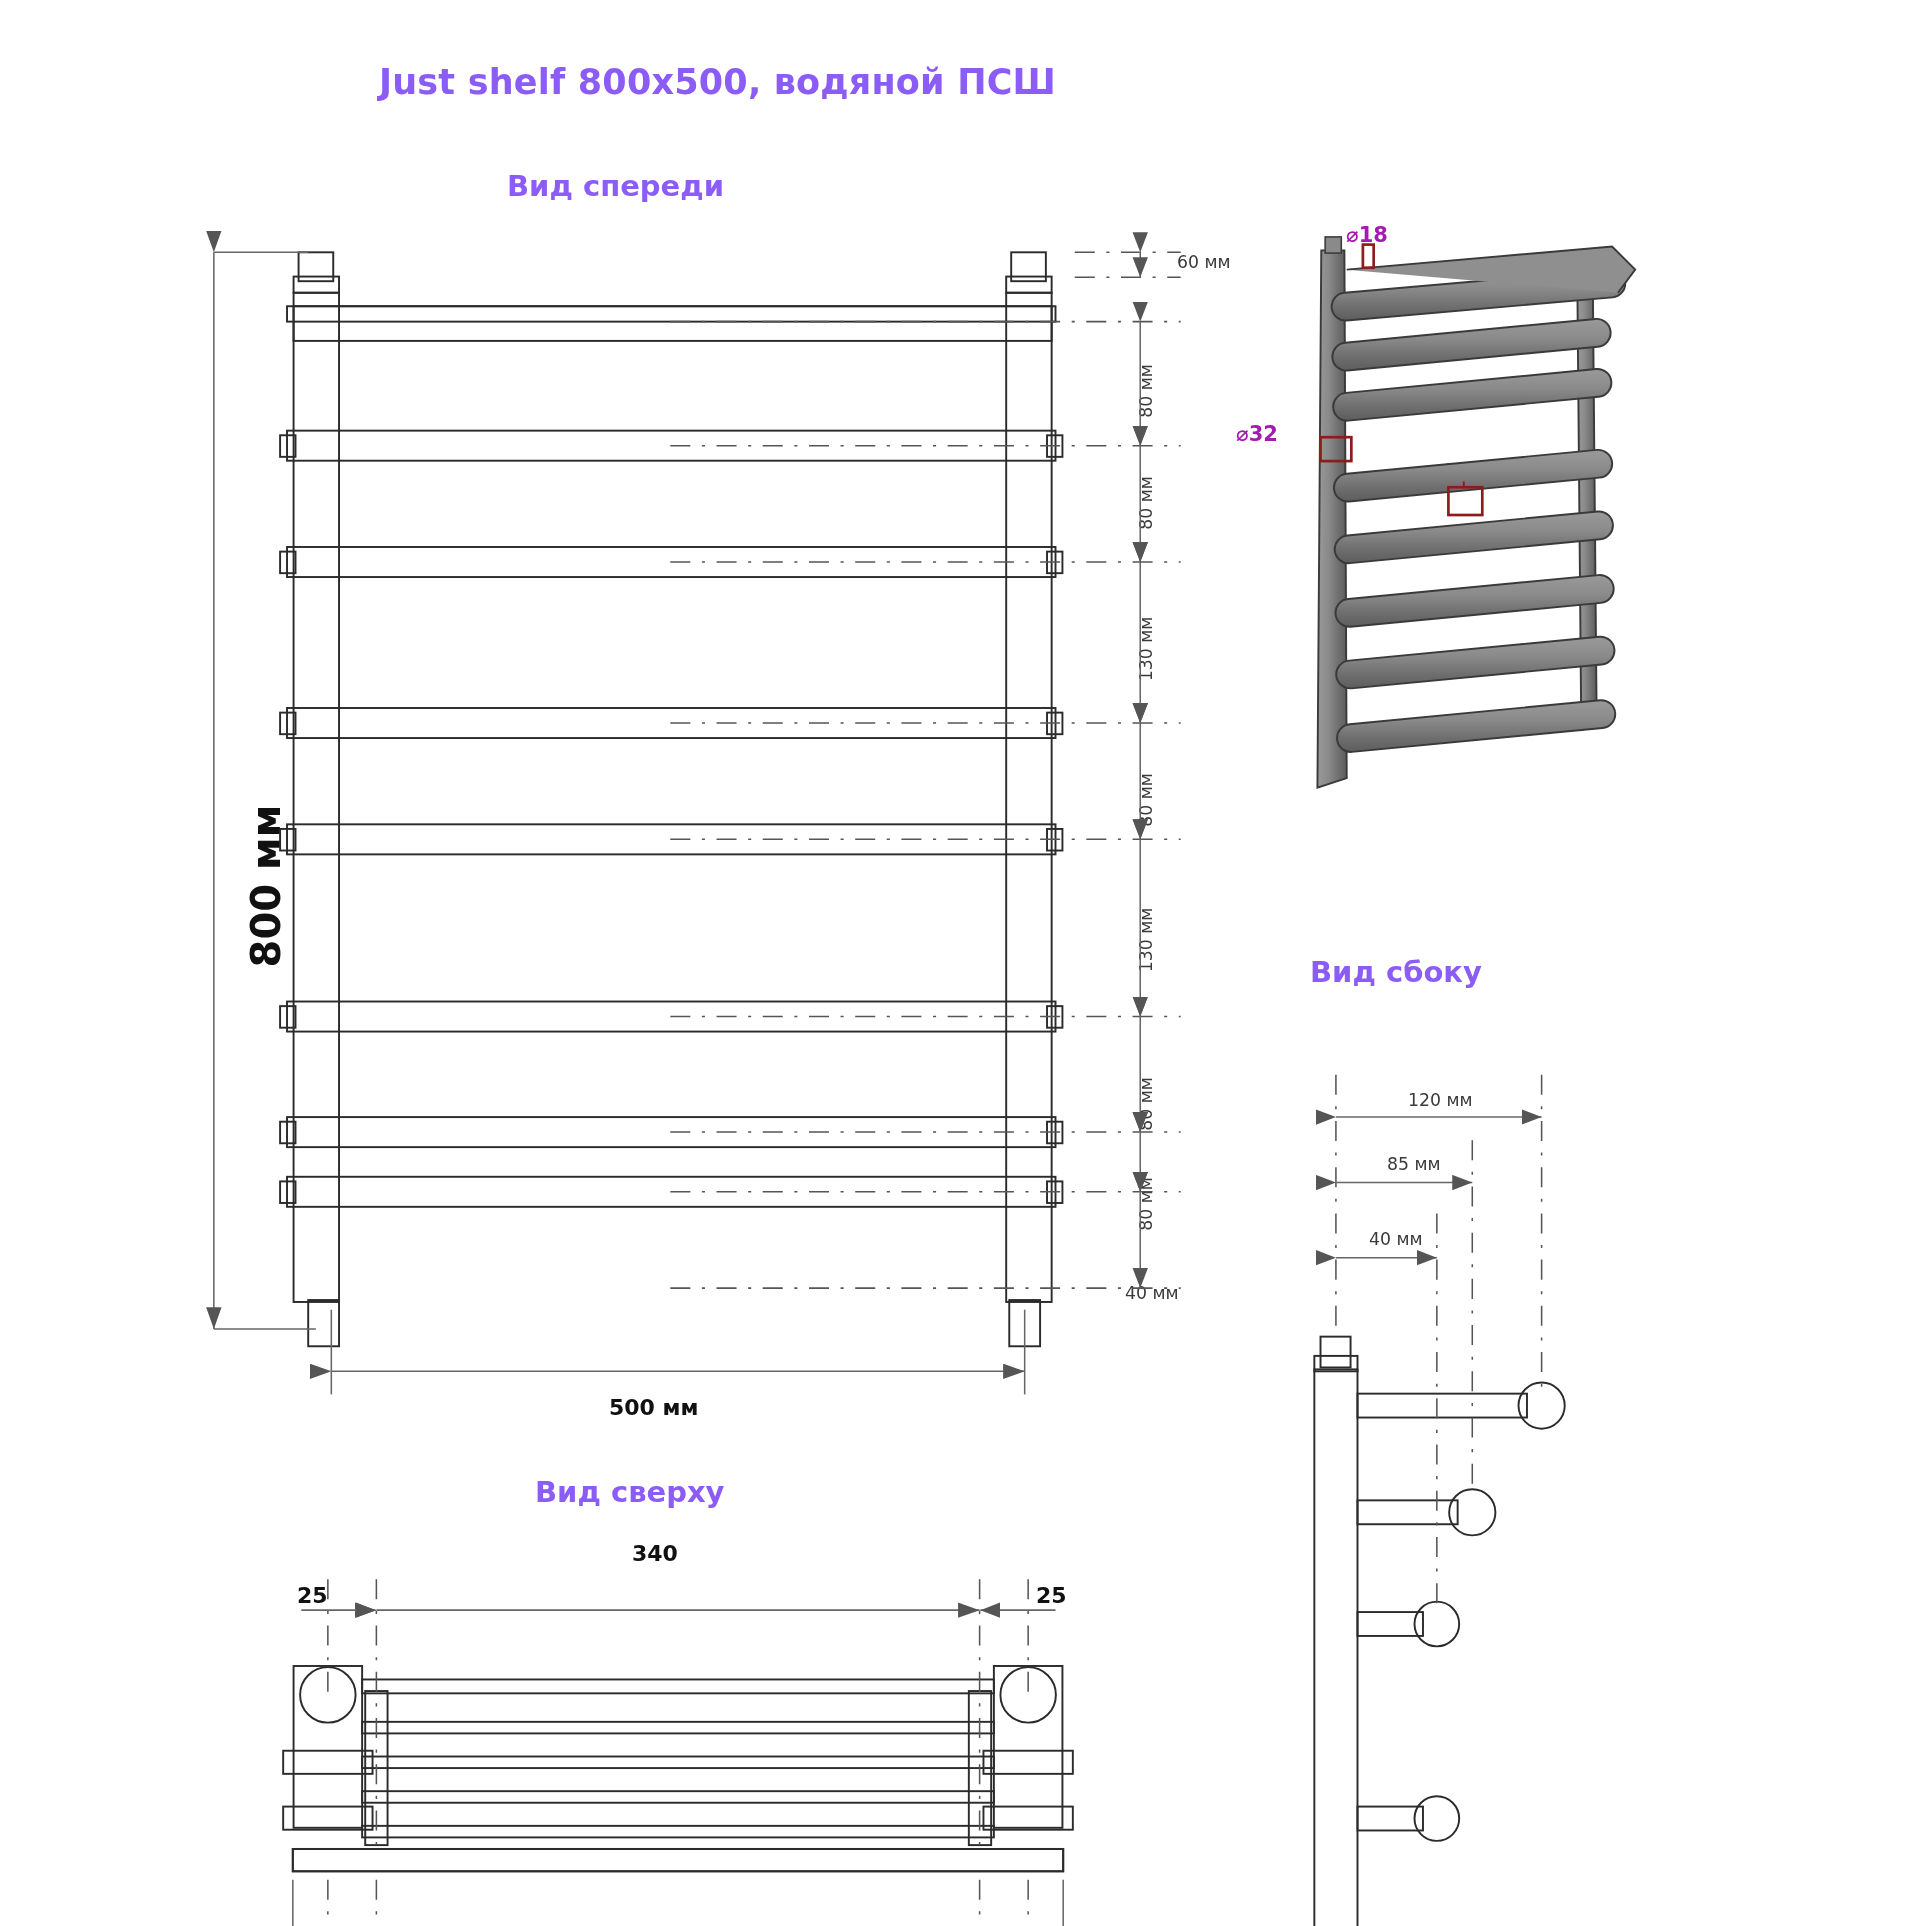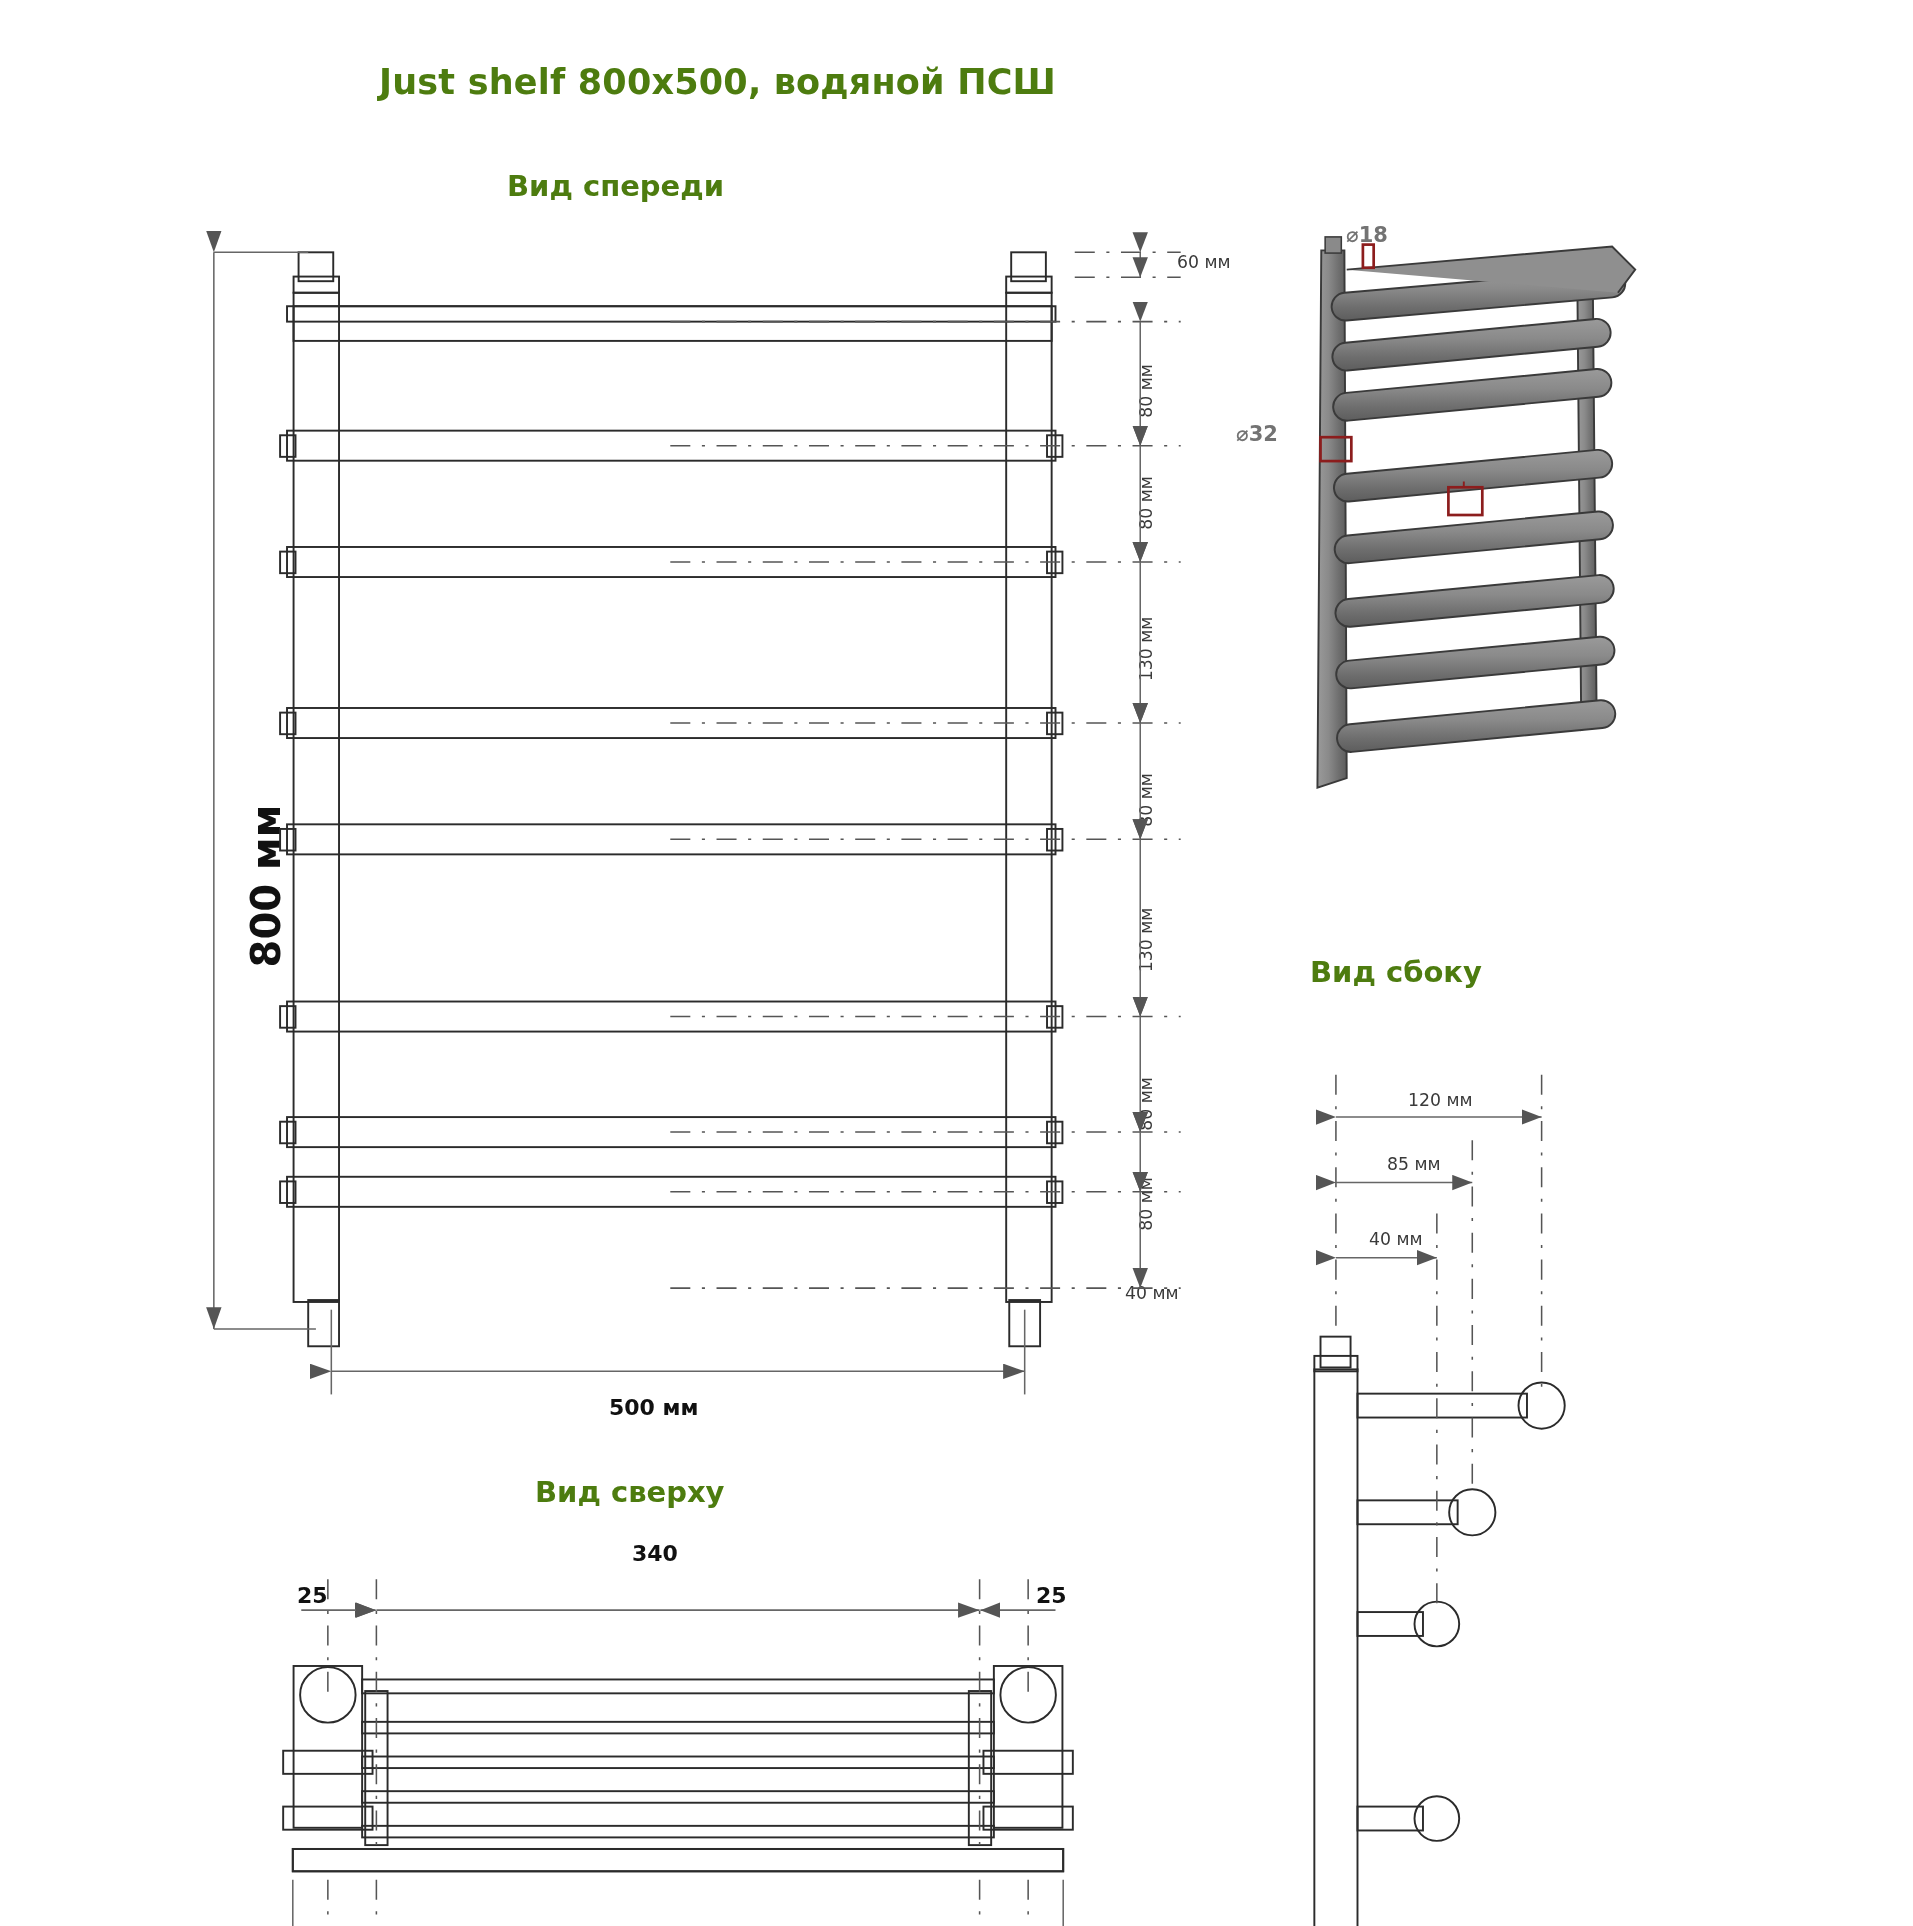--- a/index.html
+++ b/index.html
@@ -15,21 +15,21 @@
     position: relative;
     width: 1913px;
     height: 2181px;
     background: #ffffff;
     overflow: hidden;
   }
   .t {
     position: absolute;
     white-space: nowrap;
     font-family: "DejaVu Sans", sans-serif;
-    color: #4d7c0f;
+    color: #8b5cf6;
   }
   .title {
     font-size: 35px;
     font-weight: bold;
     letter-spacing: 0.2px;
   }
   .viewlabel {
     font-size: 29px;
     font-weight: bold;
   }
@@ -44,21 +44,21 @@
     color: #111;
   }
   .bigdim {
     font-size: 40px;
     font-weight: bold;
     color: #111;
   }
   .dia {
     font-size: 21px;
     font-weight: bold;
-    color: #737373;
+    color: #a21caf;
   }
   .vert {
     transform-origin: 50% 50%;
     transform: rotate(-90deg);
   }
   svg.layer {
     position: absolute;
     left: 0;
     top: 0;
     width: 1913px;

